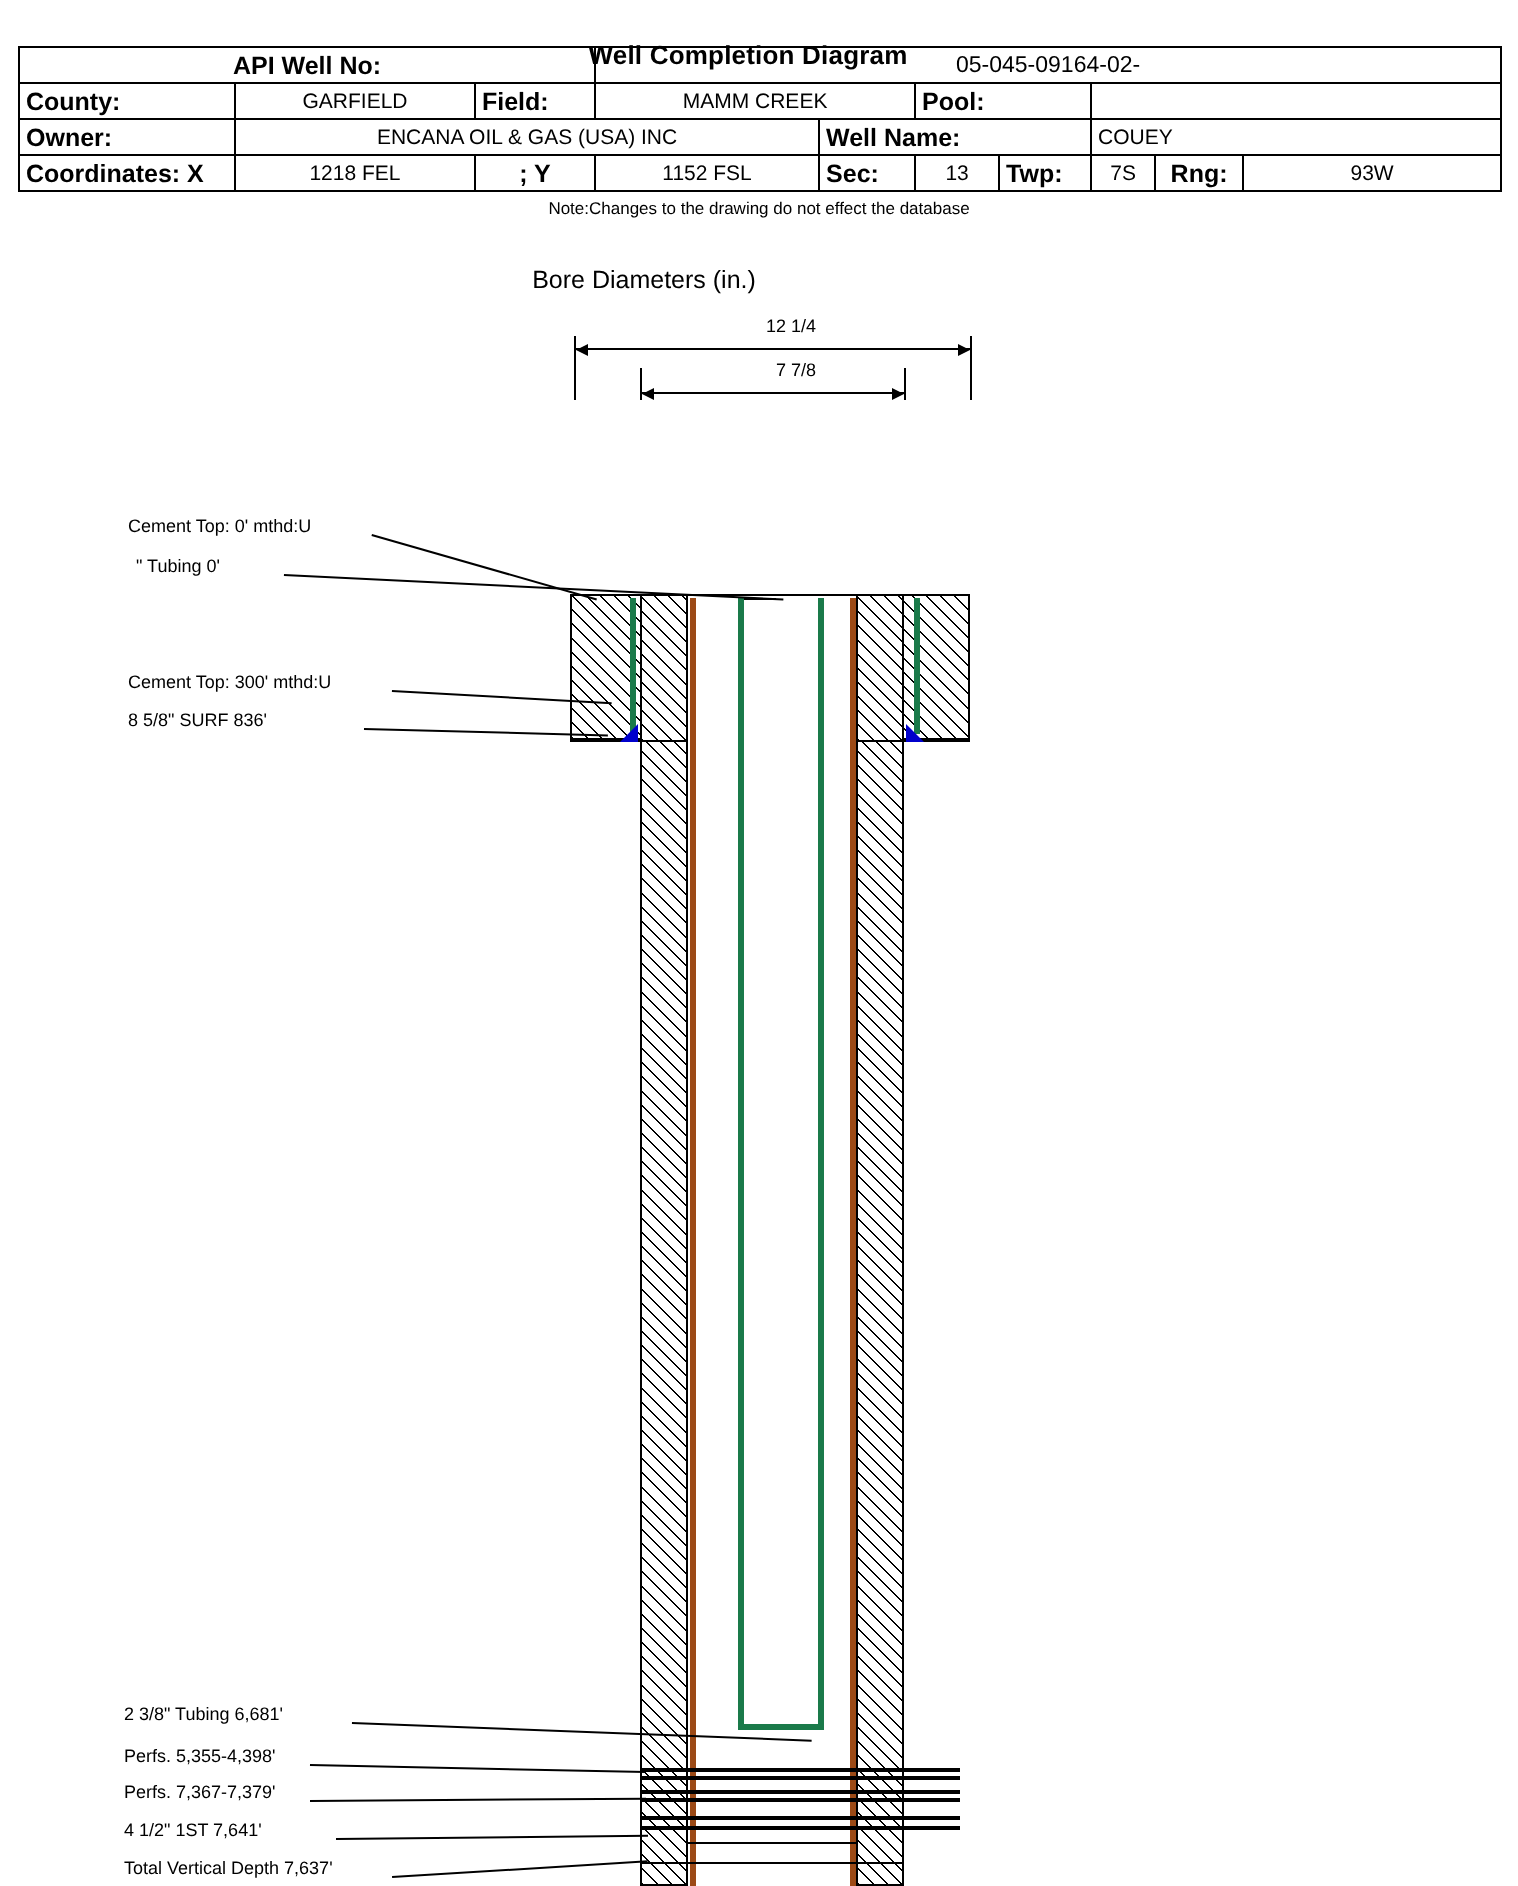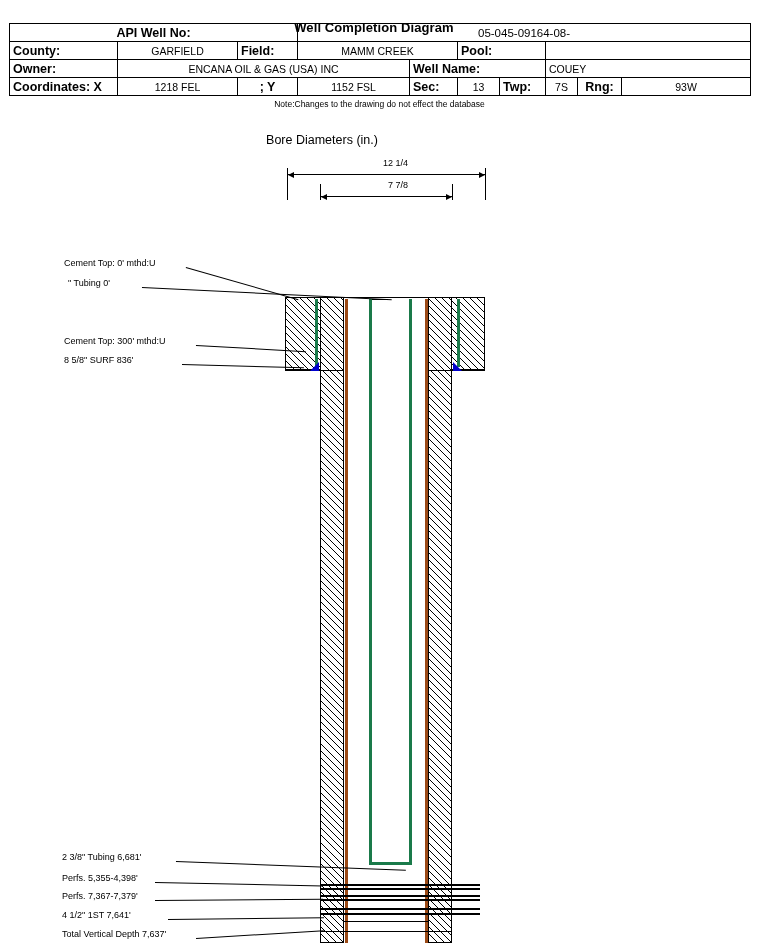--- a/index.html
+++ b/index.html
@@ -152,21 +152,21 @@
       <col style="width:46px">
       <col style="width:32px">
       <col style="width:44px">
       <col style="width:34px">
       <col style="width:44px">
       <col style="width:51px">
     </colgroup>
     <tbody>
         <tr>
       <td class="ctr lbl" colspan="4">API Well No:</td>
-      <td class="ctr" colspan="10" style="font-size:11.5px">05-045-09164-08-</td>
+      <td class="ctr" colspan="10" style="font-size:11.5px">05-045-09164-02-</td>
     </tr>
     <tr>
       <td class="lbl">County:</td>
       <td class="ctr val" colspan="2">GARFIELD</td>
       <td class="lbl">Field:</td>
       <td class="ctr val" colspan="3">MAMM CREEK</td>
       <td class="lbl" colspan="2">Pool:</td>
       <td class="val" colspan="5">&nbsp;</td>
     </tr>
     <tr>

